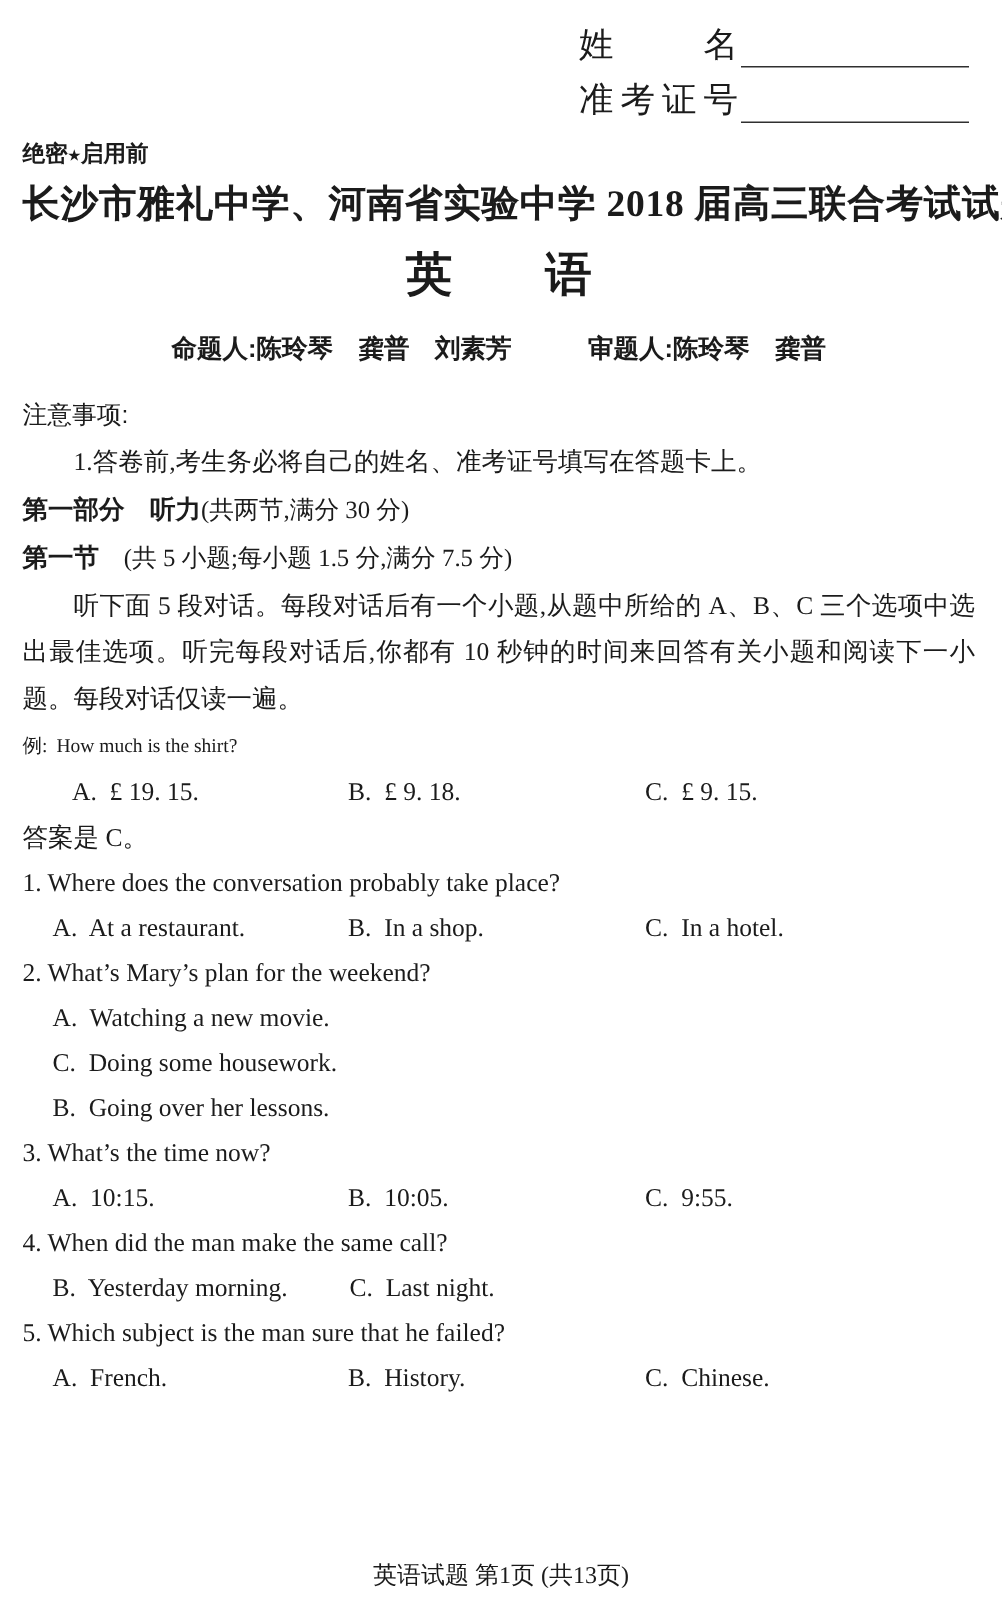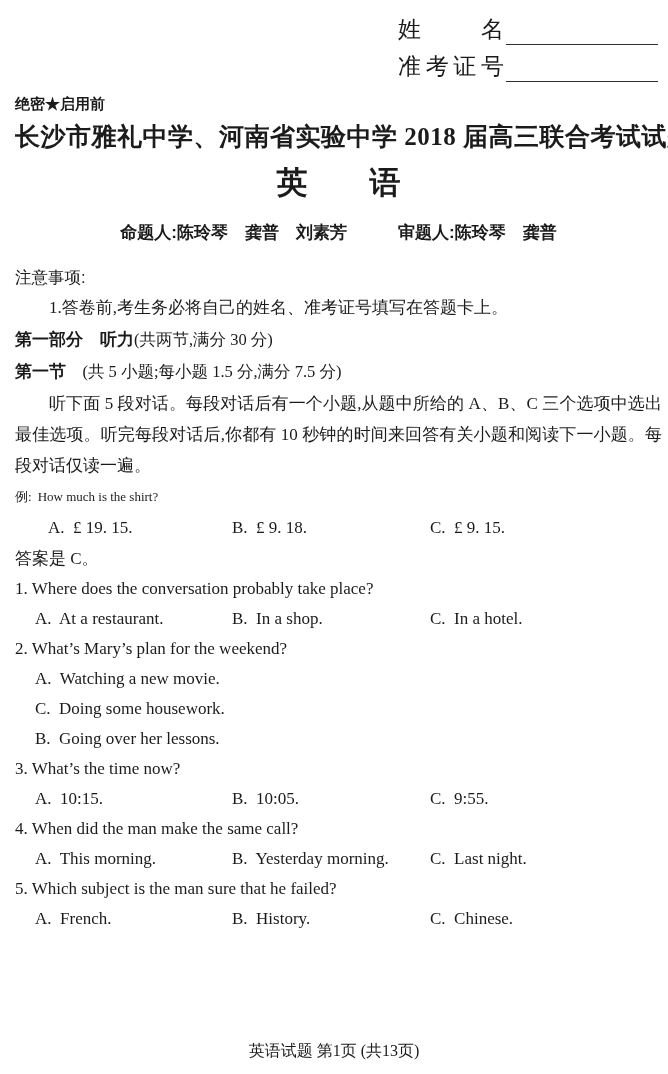--- a/index.html
+++ b/index.html
@@ -4,39 +4,39 @@
 <style>
   html,body { margin:0; padding:0; background:#e8e8e8; }
   .page {
     position:relative;
     width:668px; height:1074px;
     margin:0 auto;
     background:#ffffff;
     color:#1b1b1b;
     font-family:"Liberation Serif","DejaVu Serif",serif;
     box-sizing:border-box;
-    padding:14px 6px 0 15px;
+    padding:14px 18px 0 15px;
     overflow:hidden;
   }
   
   .fields { text-align:right; padding-right:4px; }
   .field-row { height:37px; }
   .field-label {
     display:inline-block; width:106px;
     font-size:23px; line-height:1.25;
     text-align:justify; text-align-last:justify;
     vertical-align:bottom;
   }
   .field-line {
     display:inline-block; width:152px; height:30px;
     border-bottom:1.5px solid #2f2f2f;
     vertical-align:bottom; margin-left:2px;
   }
   .secrecy {
-    font-family:Liberation Sans, sans-serif;
+    font-family:Liberation Mono, monospace;
     font-weight:700; font-size:15px; line-height:20px; margin-top:6px;
   }
   .doc-title {
     text-align:center; font-weight:700; font-size:25px; line-height:46px;
     letter-spacing:0.5px; white-space:nowrap;
   }
   .subject-title {
     text-align:center; font-family:"Liberation Sans","DejaVu Sans",sans-serif;
     font-weight:700; font-size:31px; line-height:46px;
   }
@@ -135,21 +135,20 @@
 
   <div class="q-text">3. What’s the time now?</div>
   <div class="options-row">
     <span class="o0">A.  10:15.</span>
     <span class="o1">B.  10:05.</span>
     <span class="o2">C.  9:55.</span>
   </div>
 
   <div class="q-text">4. When did the man make the same call?</div>
   <div class="options-row">
-    <span class="o0">A.  This morning.</span>
     <span class="o1">B.  Yesterday morning.</span>
     <span class="o2">C.  Last night.</span>
   </div>
 
   <div class="q-text">5. Which subject is the man sure that he failed?</div>
   <div class="options-row">
     <span class="o0">A.  French.</span>
     <span class="o1">B.  History.</span>
     <span class="o2">C.  Chinese.</span>
   </div>

